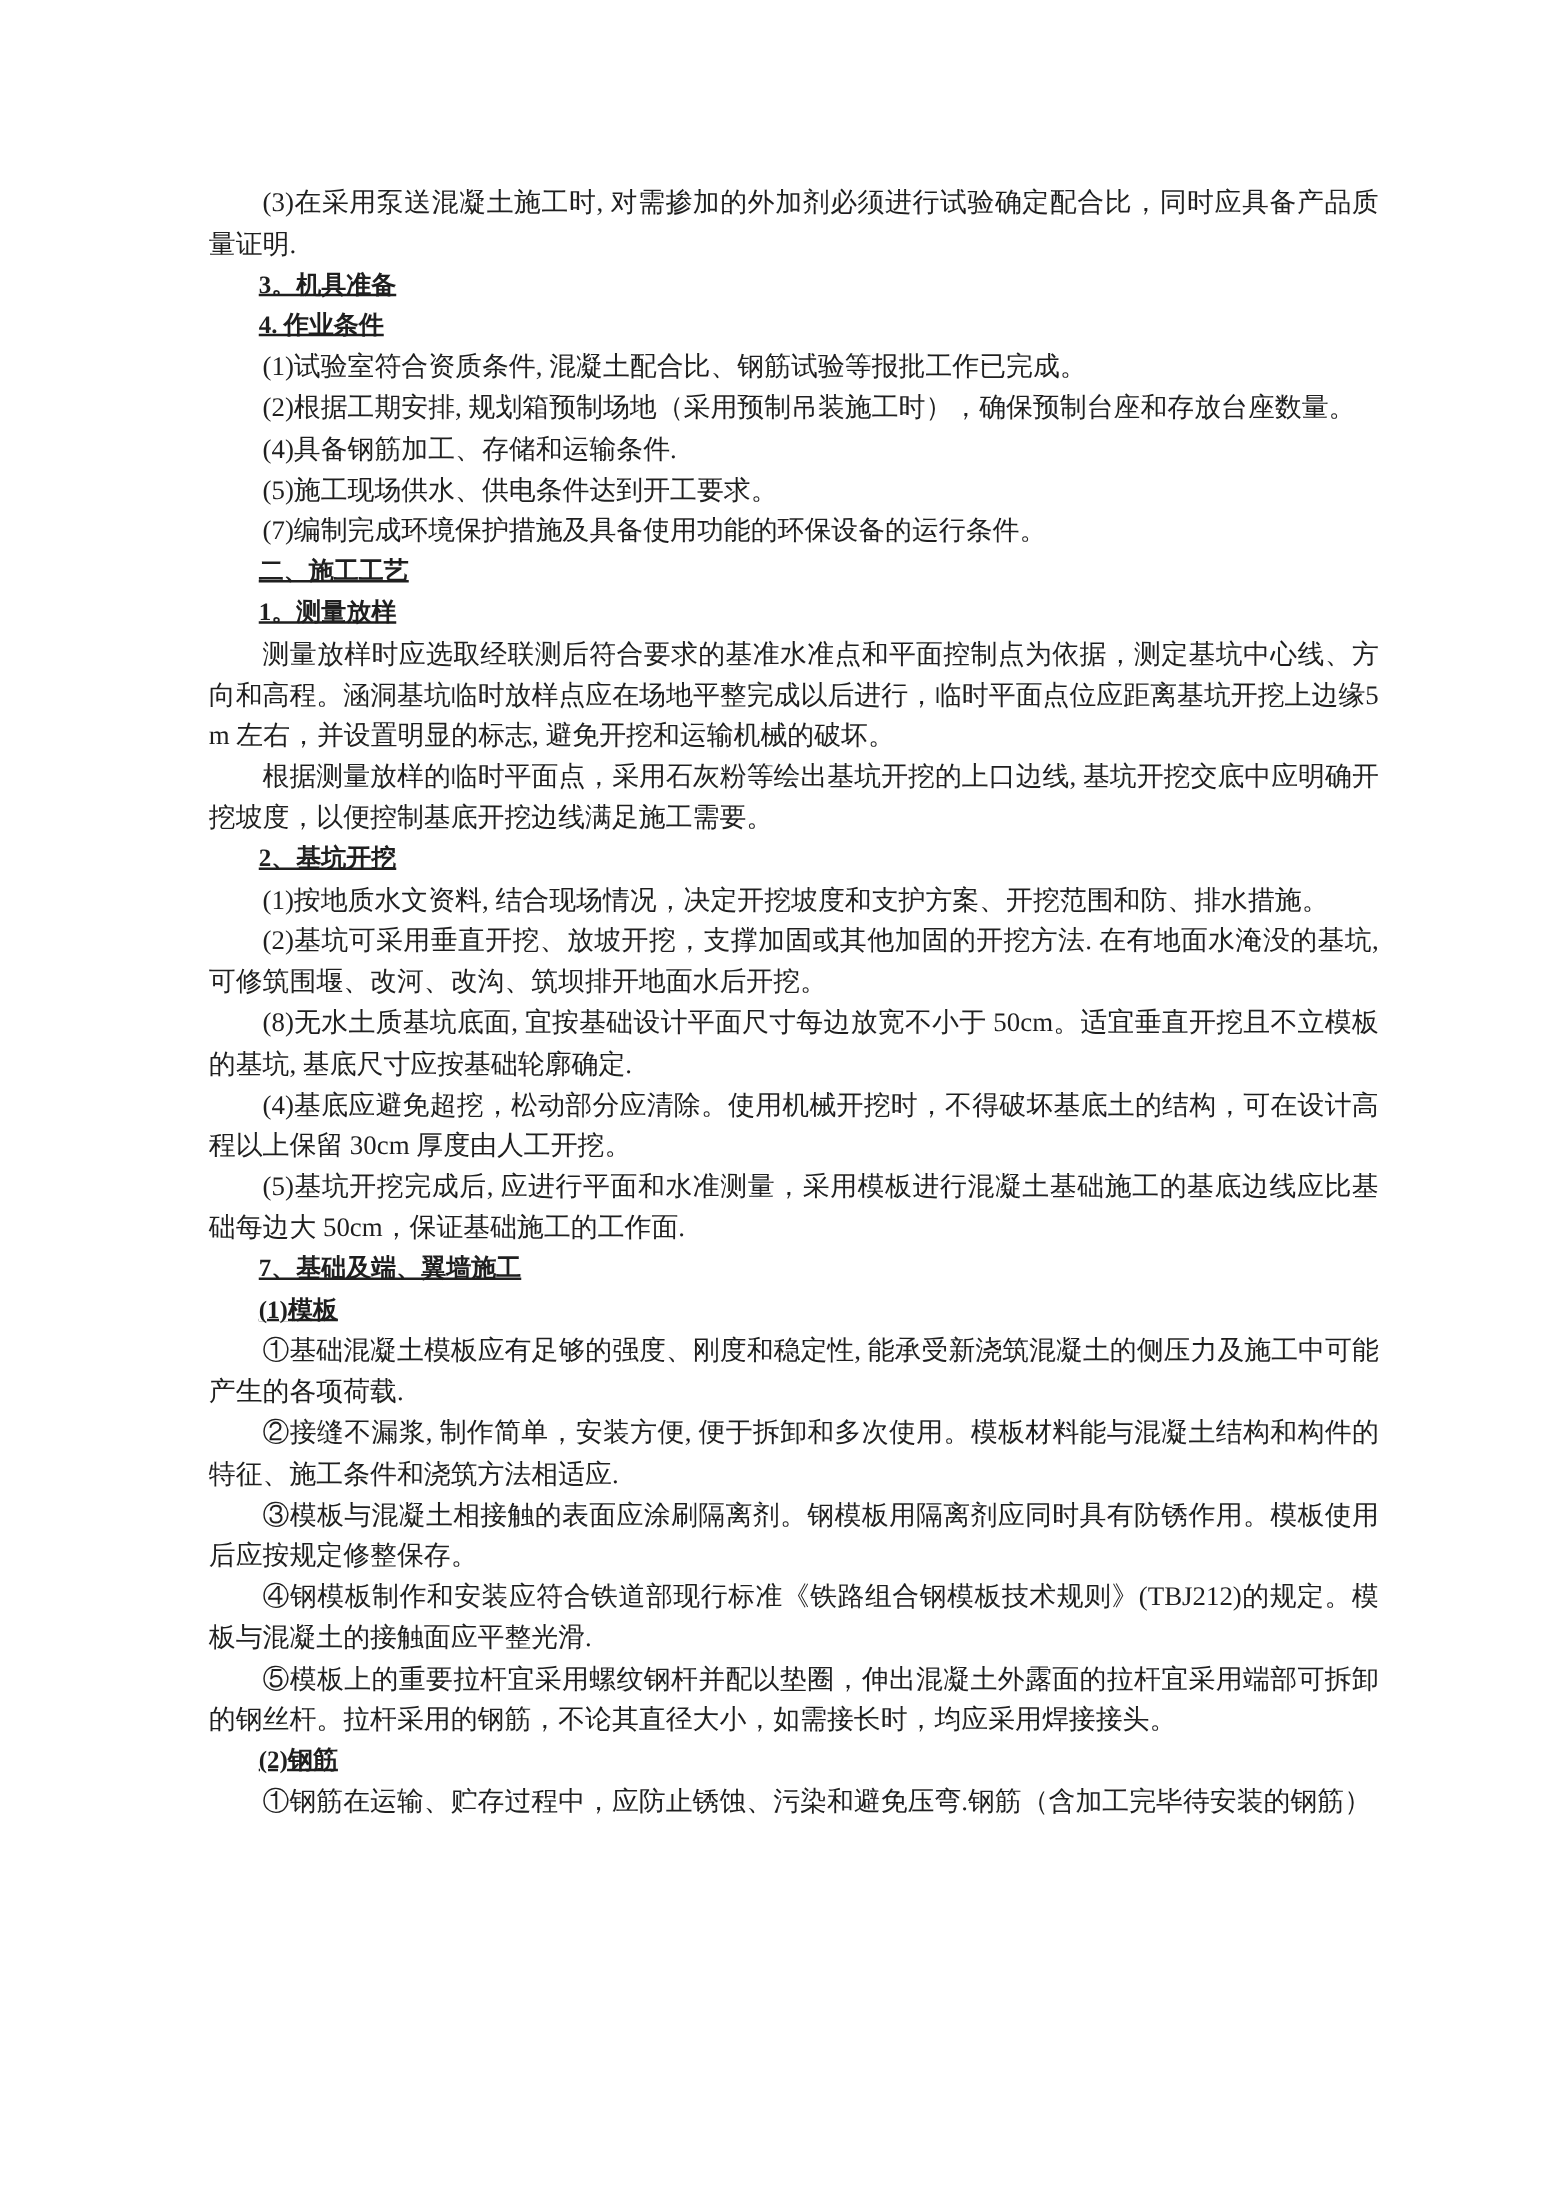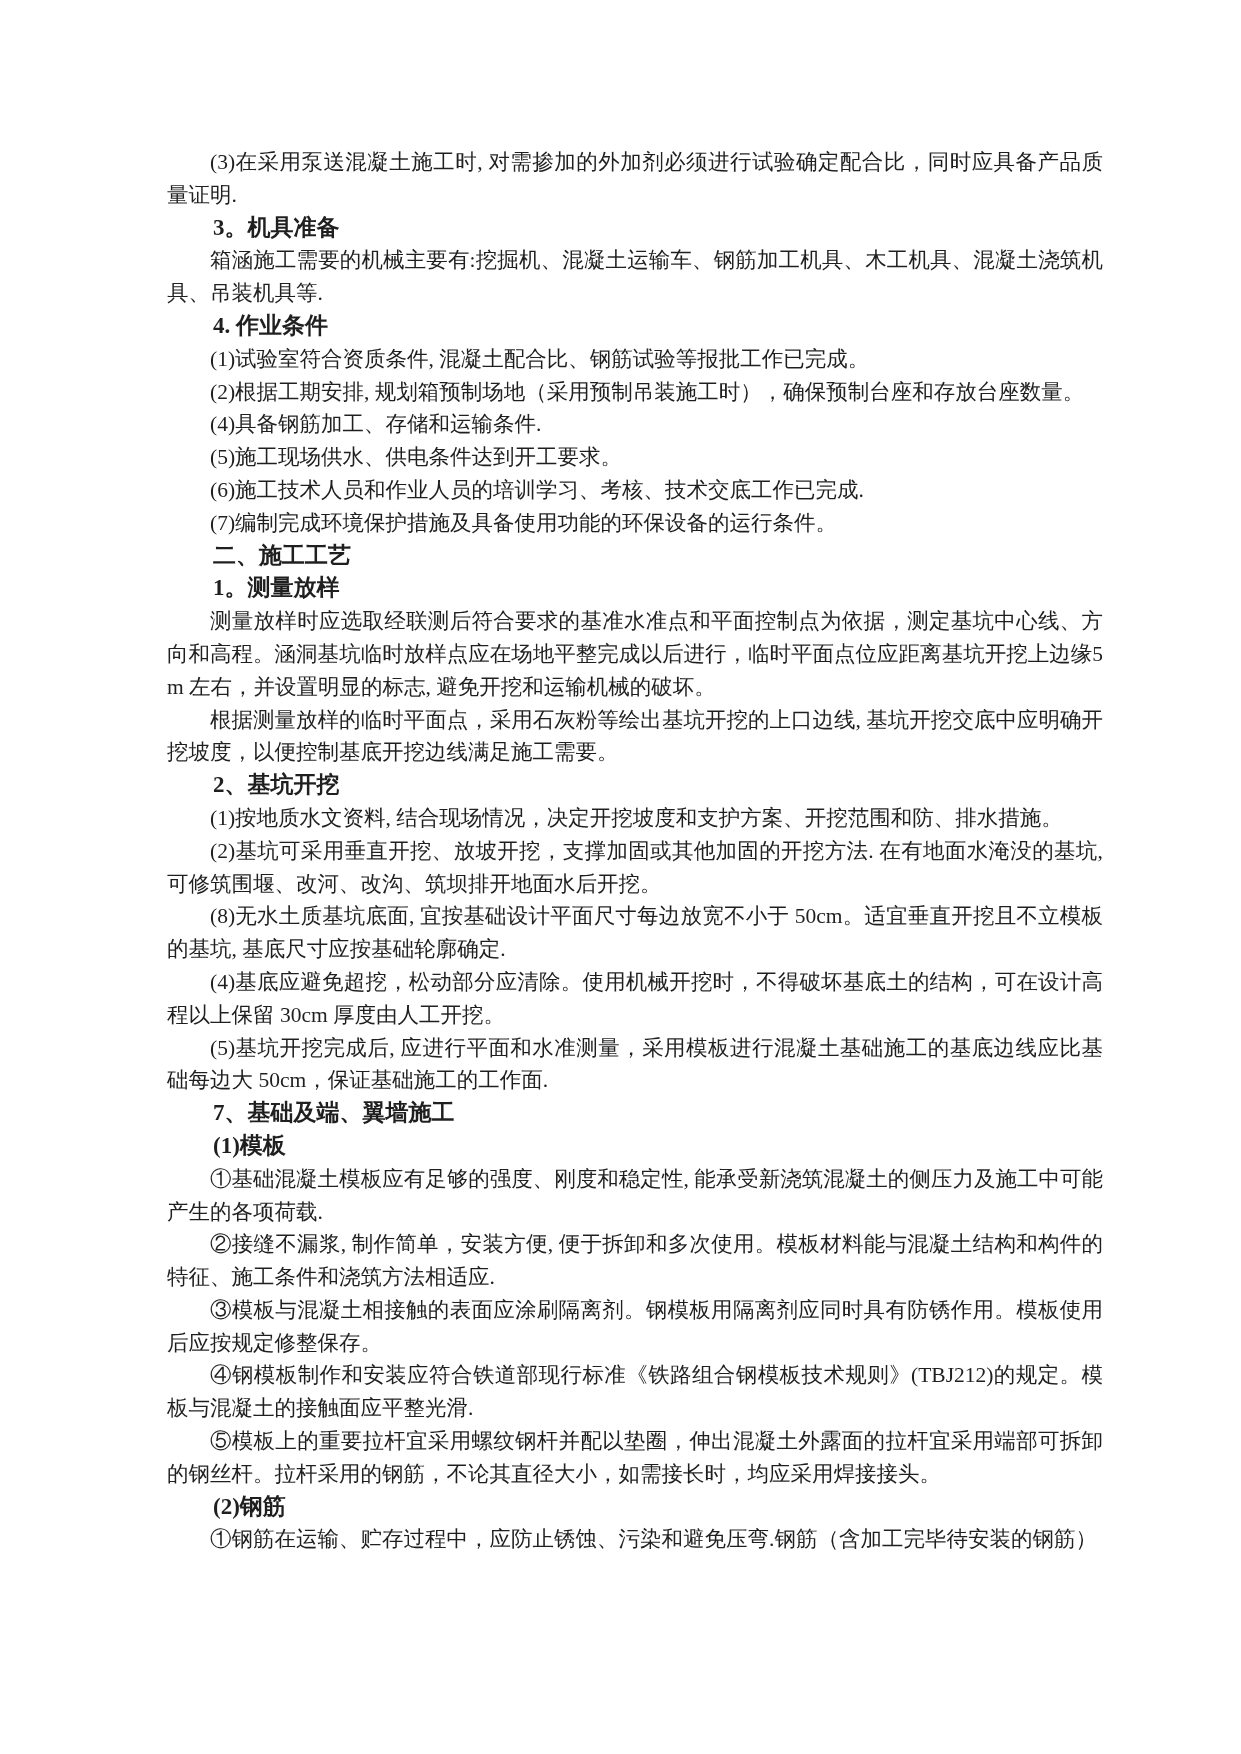--- a/index.html
+++ b/index.html
@@ -26,38 +26,37 @@
     text-align: justify;
   }
   .content p {
     margin: 0;
     padding: 0;
     text-indent: 2em;
     word-break: break-all;
   }
   .content p.heading {
     font-weight: bold;
-    font-size: 23px;
+    font-size: 20px;
     text-align: left;
+    text-decoration: underline;
   }
 </style>
 </head>
 <body>
 
 <div class="page" style="background: rgb(255, 255, 255);">
   <div class="content" id="doc-content" style="color: rgb(31, 31, 31);">
       <p class="blk body">(3)在采用泵送混凝土施工时, 对需掺加的外加剂必须进行试验确定配合比，同时应具备产品质量证明.</p>
       <p class="blk heading">3。机具准备</p>
-      <p class="blk body">箱涵施工需要的机械主要有:挖掘机、混凝土运输车、钢筋加工机具、木工机具、混凝土浇筑机具、吊装机具等.</p>
       <p class="blk heading">4. 作业条件</p>
       <p class="blk body">(1)试验室符合资质条件, 混凝土配合比、钢筋试验等报批工作已完成。</p>
       <p class="blk body">(2)根据工期安排, 规划箱预制场地（采用预制吊装施工时），确保预制台座和存放台座数量。</p>
       <p class="blk body">(4)具备钢筋加工、存储和运输条件.</p>
       <p class="blk body">(5)施工现场供水、供电条件达到开工要求。</p>
-      <p class="blk body">(6)施工技术人员和作业人员的培训学习、考核、技术交底工作已完成.</p>
       <p class="blk body">(7)编制完成环境保护措施及具备使用功能的环保设备的运行条件。</p>
       <p class="blk heading">二、施工工艺</p>
       <p class="blk heading">1。测量放样</p>
       <p class="blk body">测量放样时应选取经联测后符合要求的基准水准点和平面控制点为依据，测定基坑中心线、方向和高程。涵洞基坑临时放样点应在场地平整完成以后进行，临时平面点位应距离基坑开挖上边缘5m 左右，并设置明显的标志, 避免开挖和运输机械的破坏。</p>
       <p class="blk body">根据测量放样的临时平面点，采用石灰粉等绘出基坑开挖的上口边线, 基坑开挖交底中应明确开挖坡度，以便控制基底开挖边线满足施工需要。</p>
       <p class="blk heading">2、基坑开挖</p>
       <p class="blk body">(1)按地质水文资料, 结合现场情况，决定开挖坡度和支护方案、开挖范围和防、排水措施。</p>
       <p class="blk body">(2)基坑可采用垂直开挖、放坡开挖，支撑加固或其他加固的开挖方法. 在有地面水淹没的基坑, 可修筑围堰、改河、改沟、筑坝排开地面水后开挖。</p>
       <p class="blk body">(8)无水土质基坑底面, 宜按基础设计平面尺寸每边放宽不小于 50cm。适宜垂直开挖且不立模板的基坑, 基底尺寸应按基础轮廓确定.</p>
       <p class="blk body">(4)基底应避免超挖，松动部分应清除。使用机械开挖时，不得破坏基底土的结构，可在设计高程以上保留 30cm 厚度由人工开挖。</p>

